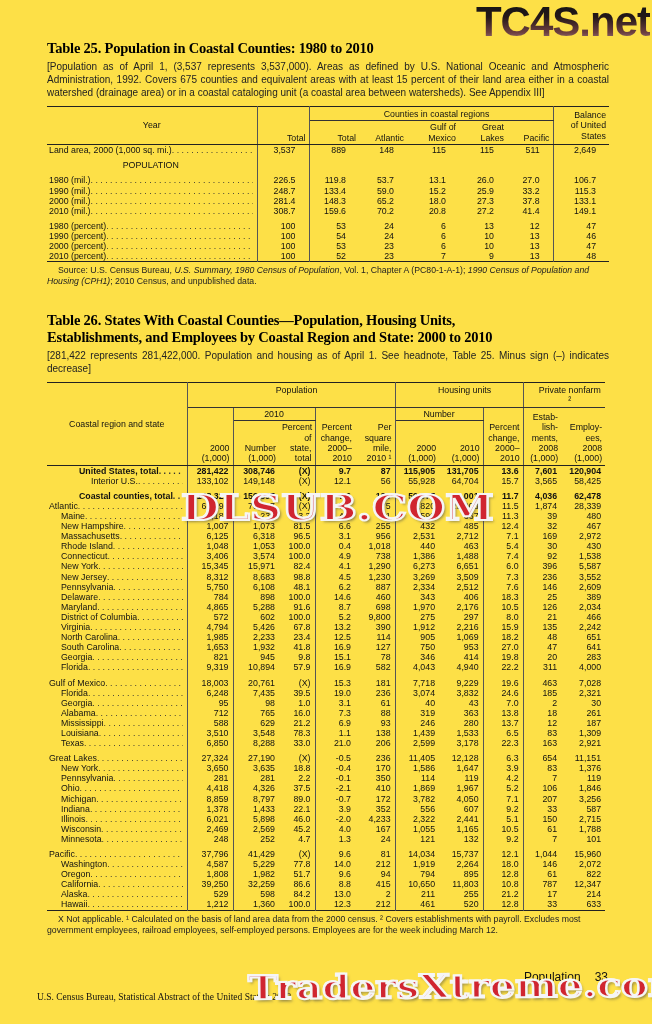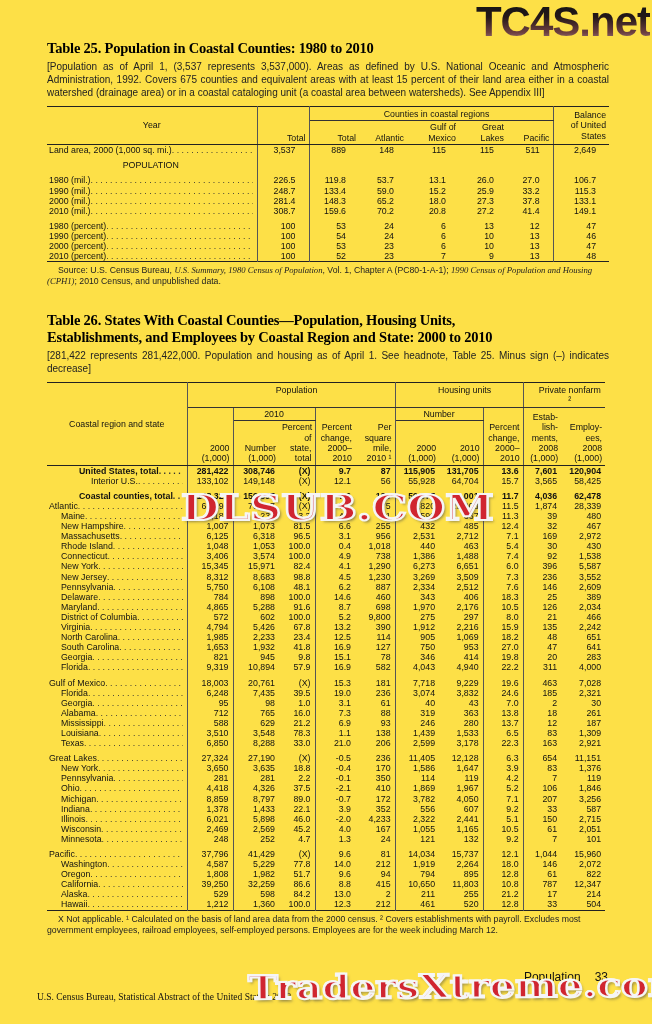--- a/index.html
+++ b/index.html
@@ -11,21 +11,21 @@
   .content{position:absolute;left:47px;top:40px;width:562px;}
 
   
   h1{
     font-family:"Liberation Serif","DejaVu Serif",serif;
     font-size:14.5px;line-height:1.18;font-weight:bold;color:#000;
     margin:0 0 3px 0;letter-spacing:-0.2px;white-space:pre-line;
   }
   .headnote{font-size:10px;line-height:1.3;margin:0 0 7px 0;text-align:justify;color:#222;}
   .footnote,.source{font-size:8.7px;line-height:1.3;margin:3px 0 0 0;text-indent:11px;color:#222;}
-  .source .it{font-style:italic;font-family:Liberation Serif, serif;}
+  .source .it{font-style:italic;}
   .block2{margin-top:24px;}
 
   
   table{border-collapse:collapse;table-layout:fixed;font-size:8.8px;color:#111;
         border-top:1.5px solid #222;border-bottom:1.5px solid #222;}
   #table25{width:562px;}
   #table26{width:558px;}
   th{font-weight:normal;padding:1px 3px;vertical-align:bottom;line-height:1.18;}
   th.grp{text-align:center;vertical-align:top;border-bottom:1px solid #333;padding-top:2px;padding-left:14px;}
   th.sub{text-align:center;border-bottom:1px solid #333;}
@@ -960,21 +960,21 @@
               </td>
               <td class="num br">2,469</td>
               <td class="num">2,569</td>
               <td class="num br">45.2</td>
               <td class="num">4.0</td>
               <td class="num br">167</td>
               <td class="num">1,055</td>
               <td class="num br">1,165</td>
               <td class="num br">10.5</td>
               <td class="num">61</td>
-              <td class="num">2,051</td>
+              <td class="num">1,788</td>
             </tr>
             <tr>
               <td class="lbl br ind1">
                 <span class="lblwrap">
                   <span class="t">Minnesota</span>
                   <span class="dots"></span>
                 </span>
               </td>
               <td class="num br">248</td>
               <td class="num">252</td>
@@ -1086,21 +1086,21 @@
               </td>
               <td class="num br">1,212</td>
               <td class="num">1,360</td>
               <td class="num br">100.0</td>
               <td class="num">12.3</td>
               <td class="num br">212</td>
               <td class="num">461</td>
               <td class="num br">520</td>
               <td class="num br">12.8</td>
               <td class="num">33</td>
-              <td class="num">504</td>
+              <td class="num">633</td>
             </tr>
           </tbody>
       </table>
 
       <p class="footnote">X Not applicable. ¹ Calculated on the basis of land area data from the 2000 census. ² Covers establishments with payroll. Excludes most government employees, railroad employees, self-employed persons. Employees are for the week including March 12.</p>
     </section>
   </div>
 
   <div class="pagefoot"><span>Population</span><span class="num">33</span></div>
   <div class="credit">U.S. Census Bureau, Statistical Abstract of the United States: 2012</div>

